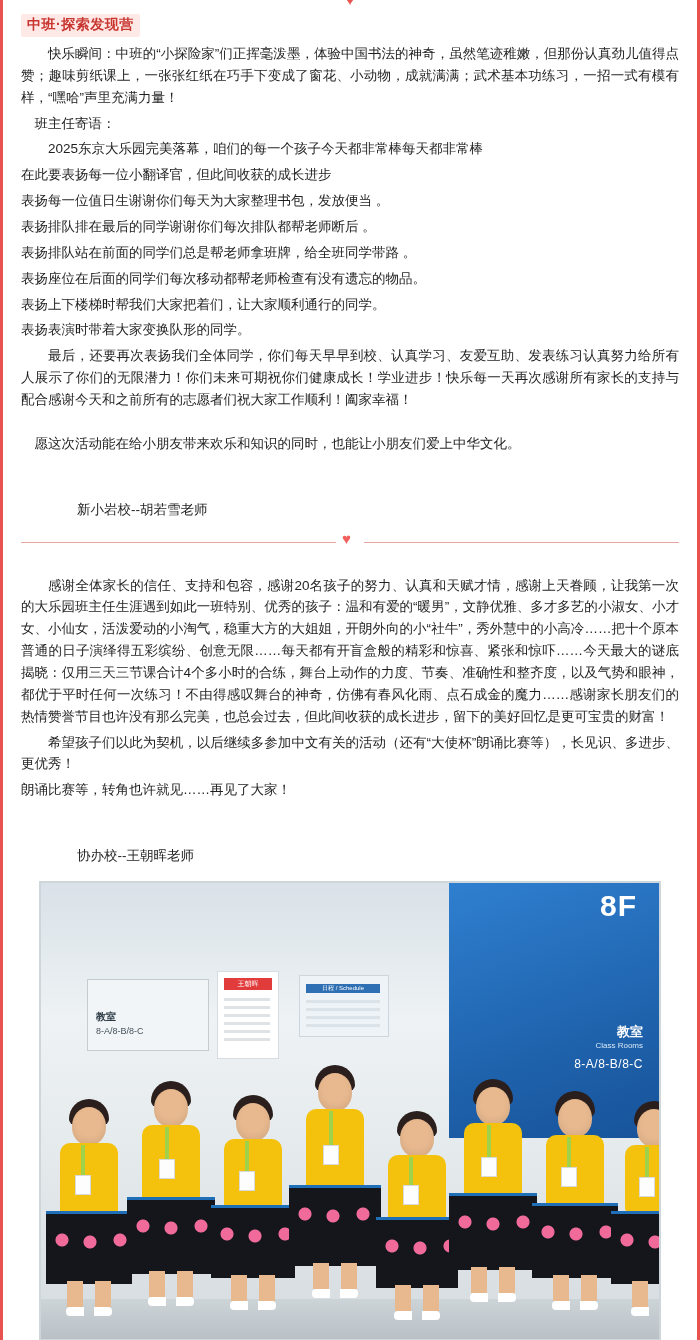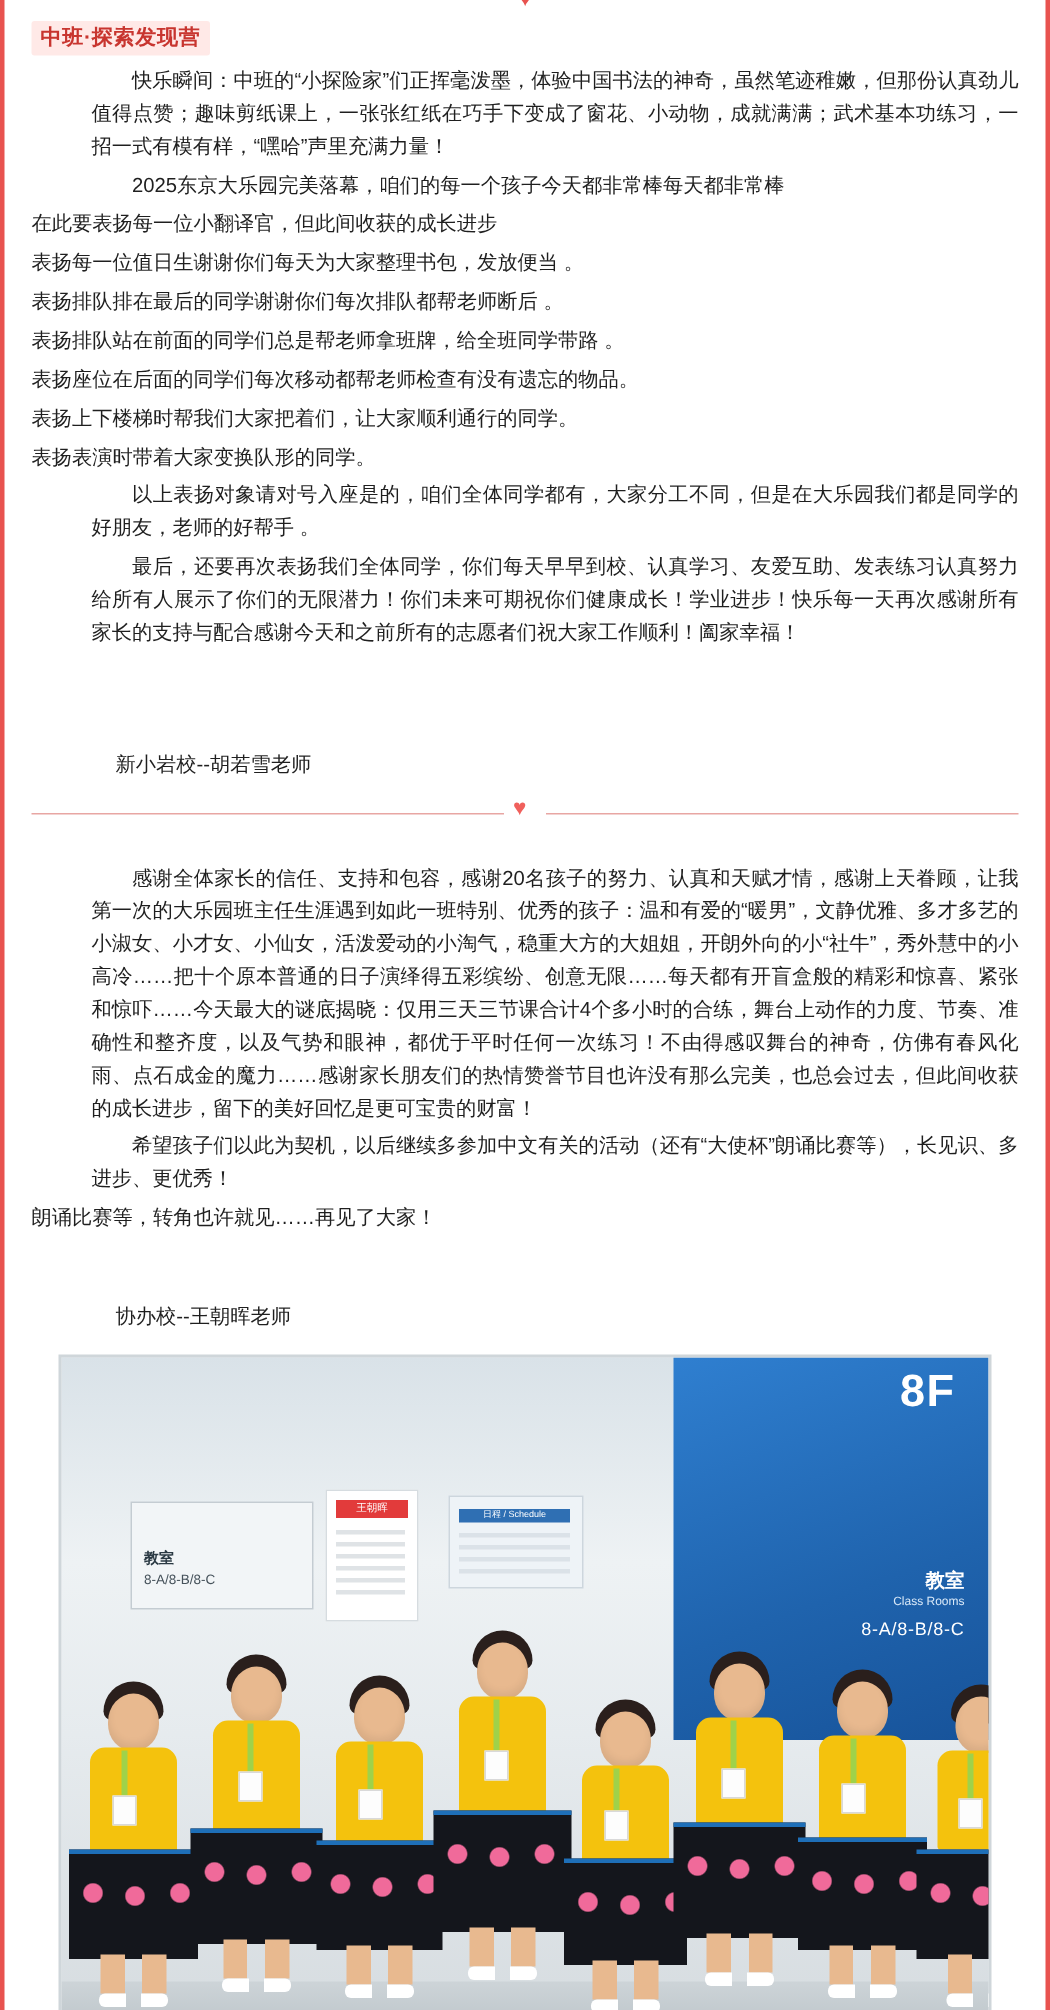--- a/index.html
+++ b/index.html
@@ -50,21 +50,21 @@
     margin: 6px 0 6px 0;
     letter-spacing: 0.5px;
   }
   p {
     margin: 0 0 4px 0;
     font-size: 13.5px;
     line-height: 1.62;
     color: #1f1f1f;
     text-align: justify;
   }
-  p.indent2 { text-indent: 2em; margin-left: 40px; }
+  p.indent2 { text-indent: 2em; }
   p.indent1 { text-indent: 1em; }
   p.sign { padding-left: 56px; margin-top: 44px; }
   .spacer-lg { height: 18px; }
   .spacer-md { height: 10px; }
 
   
   .divider {
     display: flex;
     align-items: center;
     margin: 14px 0 14px 0;
@@ -279,33 +279,34 @@
 <div class="page">
 
   <div class="top-deco">
     <span class="heart">♥</span>
   </div>
 
   
   <div class="section-title">中班·探索发现营</div>
 
   <p class="indent2">快乐瞬间：中班的“小探险家”们正挥毫泼墨，体验中国书法的神奇，虽然笔迹稚嫩，但那份认真劲儿值得点赞；趣味剪纸课上，一张张红纸在巧手下变成了窗花、小动物，成就满满；武术基本功练习，一招一式有模有样，“嘿哈”声里充满力量！</p>
+  <p class="indent1">班主任寄语：</p>
   <p class="indent2">2025东京大乐园完美落幕，咱们的每一个孩子今天都非常棒每天都非常棒</p>
   <p>在此要表扬每一位小翻译官，但此间收获的成长进步</p>
   <p>表扬每一位值日生谢谢你们每天为大家整理书包，发放便当 。</p>
   <p>表扬排队排在最后的同学谢谢你们每次排队都帮老师断后 。</p>
   <p>表扬排队站在前面的同学们总是帮老师拿班牌，给全班同学带路 。</p>
   <p>表扬座位在后面的同学们每次移动都帮老师检查有没有遗忘的物品。</p>
   <p>表扬上下楼梯时帮我们大家把着们，让大家顺利通行的同学。</p>
   <p>表扬表演时带着大家变换队形的同学。</p>
-  <p class="indent2">以上表扬对象请对号入座是的，咱们全体同学都有，大家分工不同，但是在大乐园我们都是同学的好朋友，老师的好帮手 。</p>
   <p class="indent2">最后，还要再次表扬我们全体同学，你们每天早早到校、认真学习、友爱互助、发表练习认真努力给所有人展示了你们的无限潜力！你们未来可期祝你们健康成长！学业进步！快乐每一天再次感谢所有家长的支持与配合感谢今天和之前所有的志愿者们祝大家工作顺利！阖家幸福！</p>
 
   <div class="spacer-lg"></div>
 
+  <p class="indent1">愿这次活动能在给小朋友带来欢乐和知识的同时，也能让小朋友们爱上中华文化。</p>
   <p class="sign">新小岩校--胡若雪老师</p>
 
   
   <div class="divider">
     <span class="line"></span>
     <span class="heart-mid"></span>
     <span class="line"></span>
   </div>
 
   

